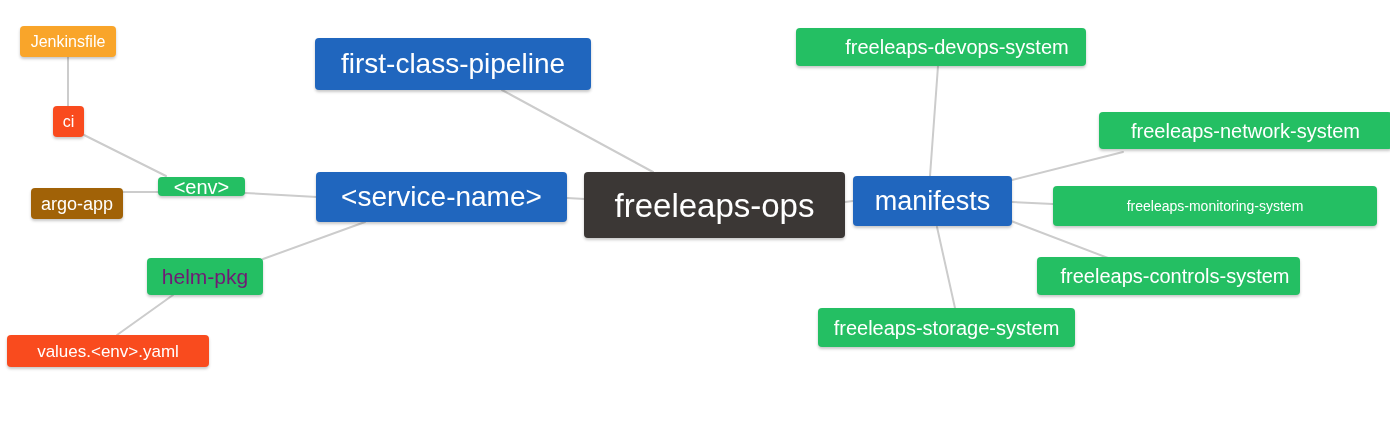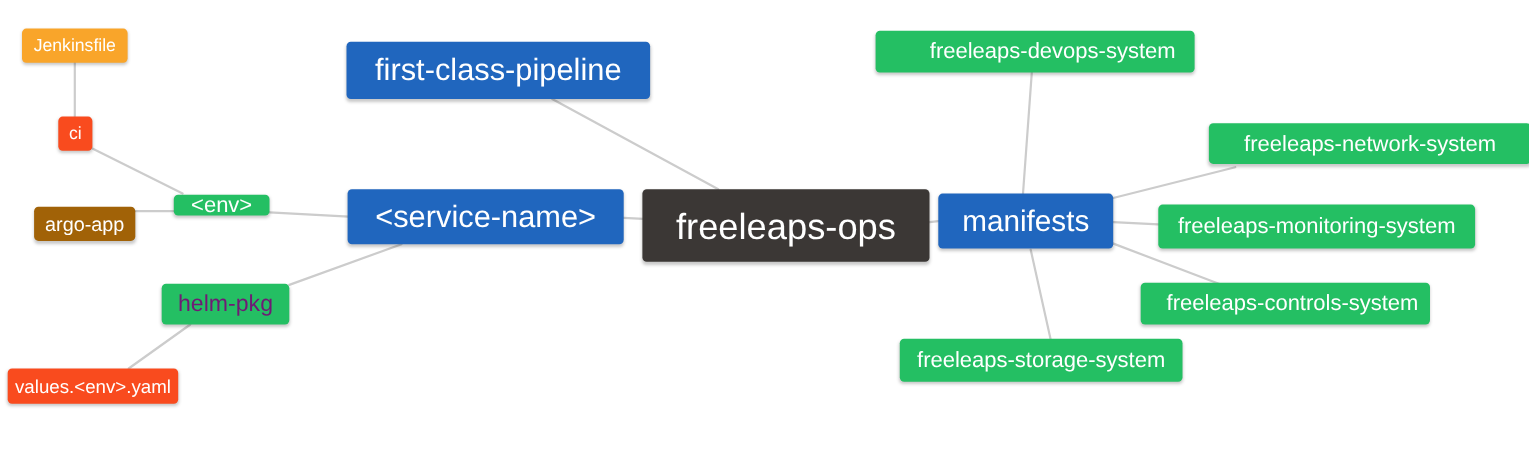--- a/index.html
+++ b/index.html
@@ -71,42 +71,42 @@
       </div>
       <div class="node" style="left: 31px; top: 188px; width: 92px; height: 31px; font-size: 18px; background: #a16207; color: rgb(255, 255, 255); justify-content: center;">
         <span class="node-label">argo-app</span>
       </div>
       <div class="node" style="left: 158px; top: 177px; width: 87px; height: 19px; font-size: 20px; background: rgb(36, 191, 99); color: rgb(255, 255, 255);">
         <span class="node-label">&lt;env&gt;</span>
       </div>
       <div class="node" style="left: 147px; top: 258px; width: 116px; height: 37px; font-size: 21px; background: rgb(36, 191, 99); color: #701a75;">
         <span class="node-label">helm-pkg</span>
       </div>
-      <div class="node" style="left: 7px; top: 335px; width: 155px; height: 32px; font-size: 17px; background: rgb(249, 75, 30); color: rgb(255, 255, 255);">
+      <div class="node" style="left: 7px; top: 335px; width: 202px; height: 32px; font-size: 17px; background: rgb(249, 75, 30); color: rgb(255, 255, 255);">
         <span class="node-label">values.&lt;env&gt;.yaml</span>
       </div>
       <div class="node" style="left: 315px; top: 38px; width: 276px; height: 52px; font-size: 28px; background: rgb(32, 102, 190); color: rgb(255, 255, 255);">
         <span class="node-label">first-class-pipeline</span>
       </div>
       <div class="node" style="left: 316px; top: 172px; width: 251px; height: 50px; font-size: 28px; background: rgb(32, 102, 190); color: rgb(255, 255, 255);">
         <span class="node-label">&lt;service-name&gt;</span>
       </div>
       <div class="node" style="left: 584px; top: 172px; width: 261px; height: 66px; font-size: 33px; background: rgb(59, 55, 53); color: rgb(255, 255, 255);">
         <span class="node-label">freeleaps-ops</span>
       </div>
       <div class="node" style="left: 853px; top: 176px; width: 159px; height: 50px; font-size: 27px; background: rgb(32, 102, 190); color: rgb(255, 255, 255);">
         <span class="node-label">manifests</span>
       </div>
       <div class="node" style="left: 796px; top: 28px; width: 290px; height: 38px; font-size: 20px; background: rgb(36, 191, 99); color: rgb(255, 255, 255); padding-left: 32px;">
         <span class="node-label">freeleaps-devops-system</span>
       </div>
       <div class="node" style="left: 1055px; top: 112px; width: 293px; height: 37px; font-size: 20px; background: rgb(36, 191, 99); color: rgb(255, 255, 255); margin-left: 44px;">
         <span class="node-label">freeleaps-network-system</span>
       </div>
-      <div class="node" style="left: 1053px; top: 186px; width: 288px; height: 40px; font-size: 20px; background: rgb(36, 191, 99); color: rgb(255, 255, 255);">
+      <div class="node" style="left: 1053px; top: 186px; width: 324px; height: 40px; font-size: 14px; background: rgb(36, 191, 99); color: rgb(255, 255, 255);">
         <span class="node-label">freeleaps-monitoring-system</span>
       </div>
       <div class="node" style="left: 1037px; top: 257px; width: 263px; height: 38px; font-size: 20px; background: rgb(36, 191, 99); color: rgb(255, 255, 255); padding-left: 13px;">
         <span class="node-label">freeleaps-controls-system</span>
       </div>
       <div class="node" style="left: 818px; top: 308px; width: 257px; height: 39px; font-size: 20px; background: rgb(36, 191, 99); color: rgb(255, 255, 255);">
         <span class="node-label">freeleaps-storage-system</span>
       </div>
     </div>
 </div>

